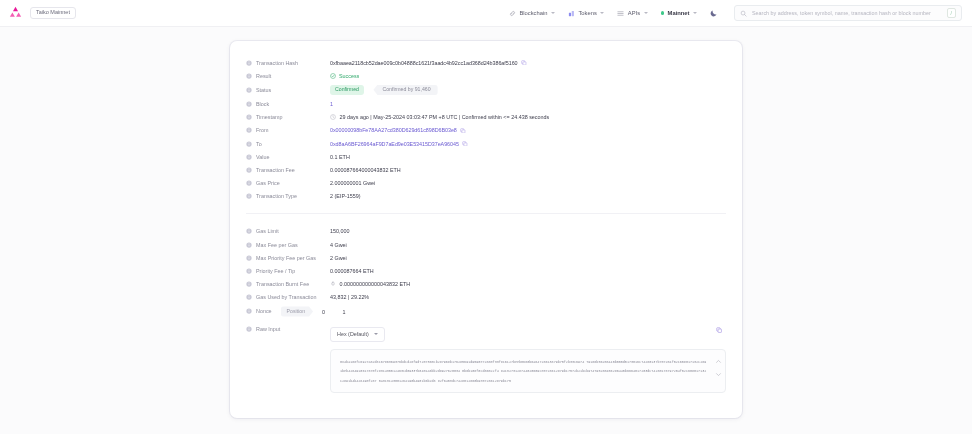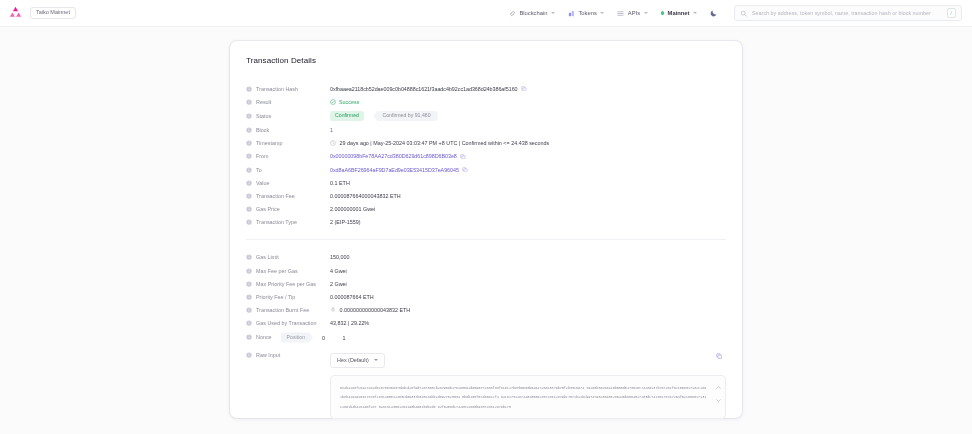--- a/index.html
+++ b/index.html
@@ -195,21 +195,20 @@
           <circle cx="7" cy="7" r="4.4" fill="none" stroke="#b5b5c0" stroke-width="1.4"></circle>
           <path d="M10.4 10.4 L14 14" stroke="#b5b5c0" stroke-width="1.4" stroke-linecap="round"></path>
         </svg>
         <span class="search-ph">Search by address, token symbol, name, transaction hash or block number</span>
         <span class="slash">/</span>
       </div>
     </div>
   </div>
 
   <div class="card">
-    <div class="card-title">Transaction Details</div>
 
     <div class="row">
       <div class="lbl">
         <svg class="info-ic" viewBox="0 0 16 16">
           <circle cx="8" cy="8" r="7" fill="#c9c9d6"></circle>
             <rect x="7.2" y="6.6" width="1.6" height="5" fill="#fff"></rect>
             <circle cx="8" cy="4.5" r="1" fill="#fff"></circle>
         </svg>
         <span>Transaction Hash</span>
       </div>

